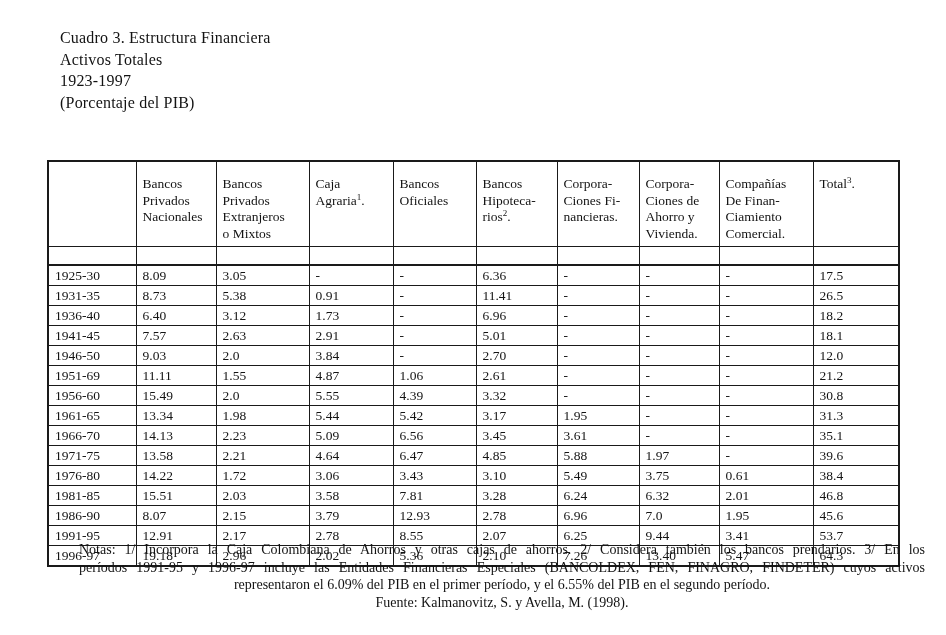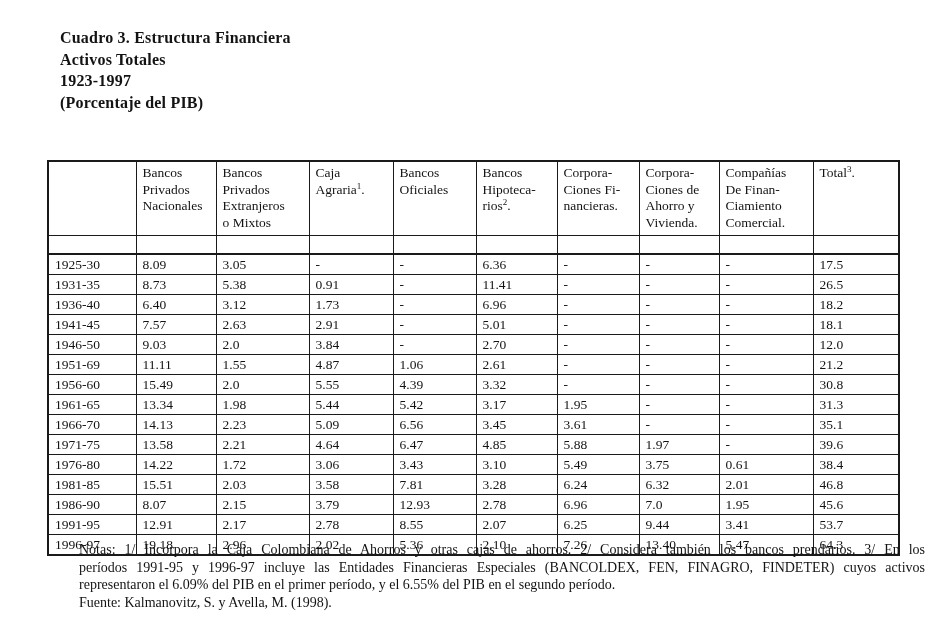--- a/index.html
+++ b/index.html
@@ -10,21 +10,21 @@
     background: #ffffff;
     color: #131313;
     font-family: "Liberation Serif", "DejaVu Serif", serif;
     overflow: hidden;
   }
   .title-block {
     position: absolute;
     left: 60px;
     top: 27px;
     font-size: 16px;
-    font-weight: bold;
+    font-weight: normal;
     line-height: 21.5px;
     letter-spacing: 0.2px;
     white-space: nowrap;
   }
   table.fin-table {
     position: absolute;
     left: 47px;
     top: 160px;
     border-collapse: collapse;
     table-layout: fixed;
@@ -36,35 +36,35 @@
     text-align: left;
     vertical-align: top;
     padding: 1px 3px 0 6px;
     font-size: 13.5px;
     overflow: hidden;
     white-space: nowrap;
   }
   .fin-table thead th {
     height: 70px;
     line-height: 16.5px;
-    padding-top: 3px;
+    padding-top: 14px;
   }
   .fin-table tr.blank td { height: 16px; border-bottom: 2px solid #1a1a1a; }
   .fin-table tbody td { height: 18px; line-height: 17px; }
   .fin-table sup { font-size: 9px; line-height: 0; }
   .notes {
     position: absolute;
     left: 59px;
     top: 541px;
     width: 846px;
     font-size: 14px;
     line-height: 17.6px;
     margin-left: 20px;
   }
-  .note-line { width: 100%; }
+  .note-line { width: 100%; text-align: center; }
   .note-line.jl { text-align: justify; text-align-last: justify; }
 </style>
 </head>
 <body>
 
 <div class="page">
 
   <div class="title-block">
     <div>Cuadro 3. Estructura Financiera</div>
     <div>Activos Totales</div>

